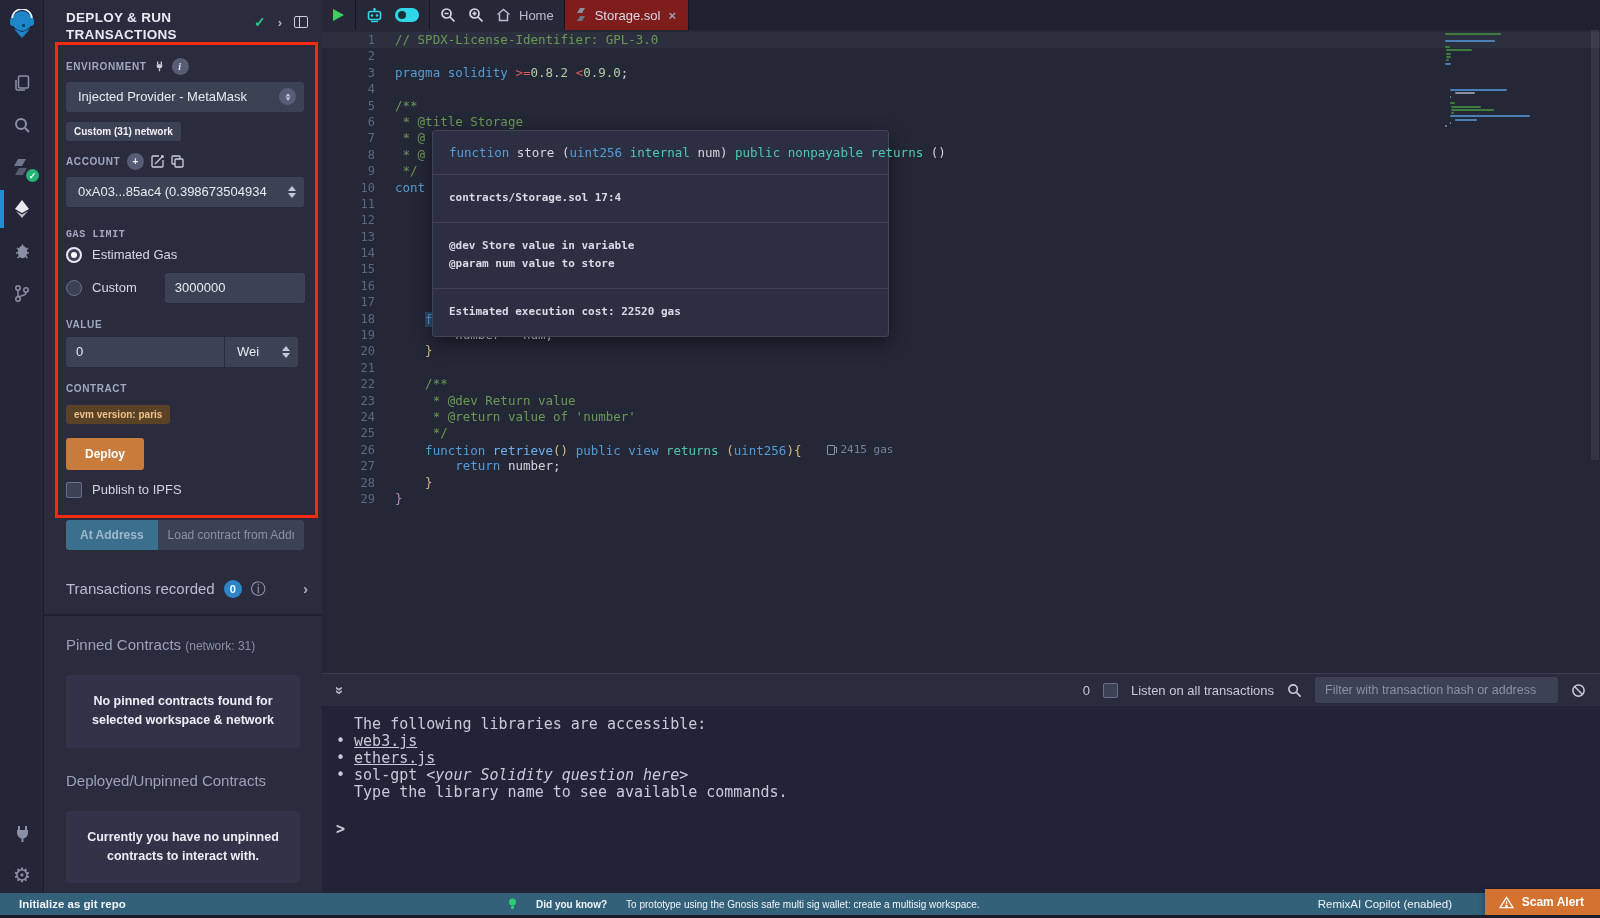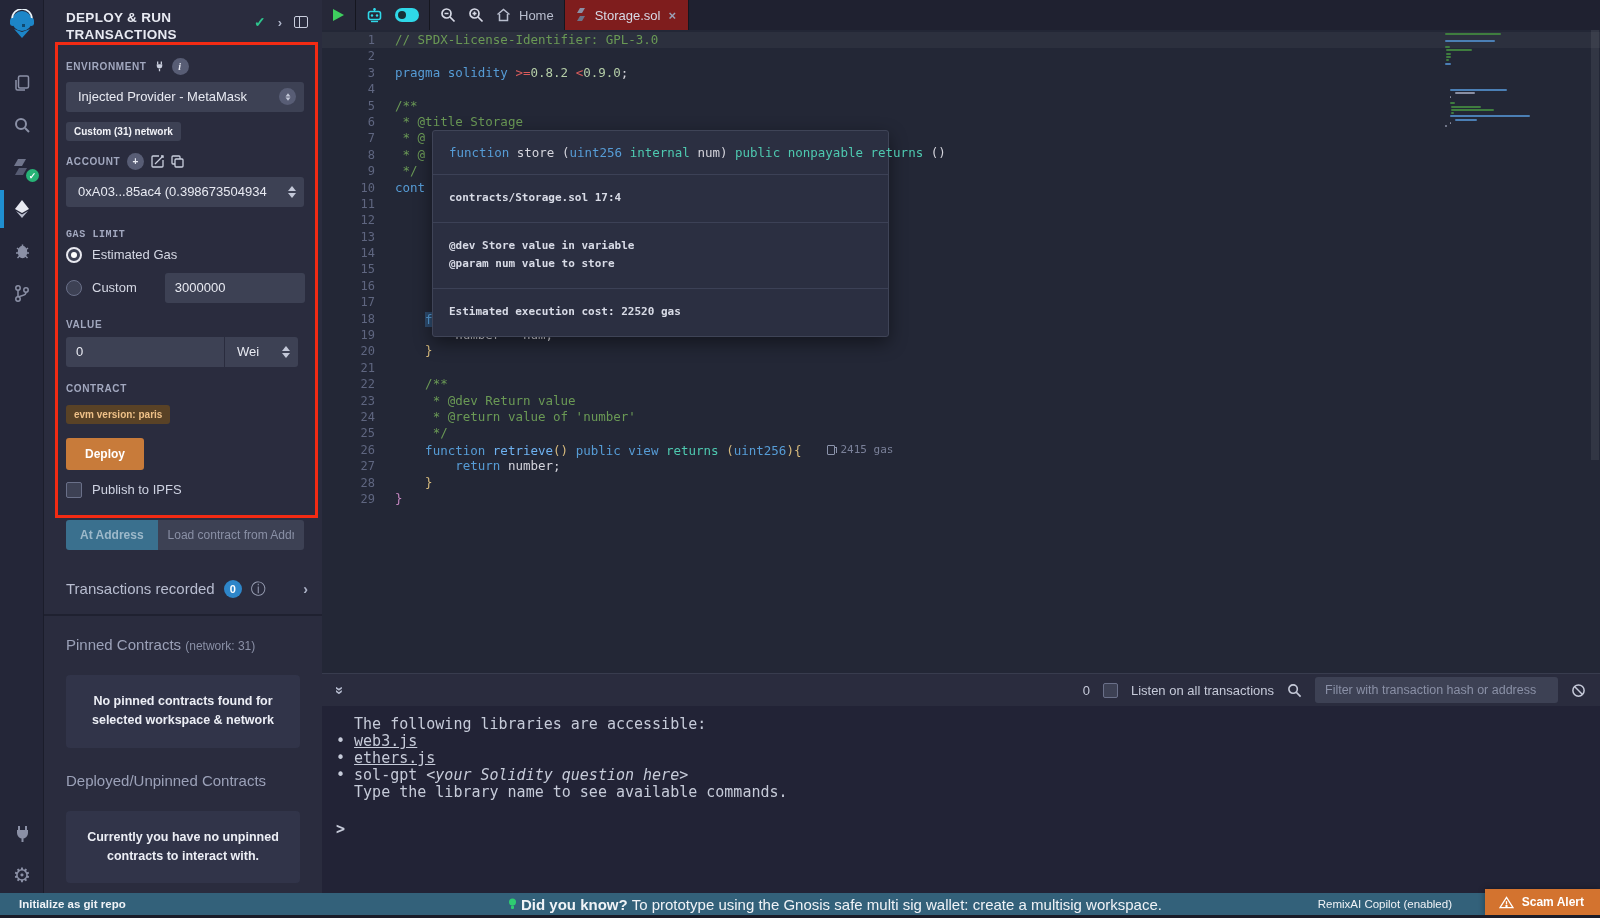--- a/index.html
+++ b/index.html
@@ -99,21 +99,21 @@
   .filter-inp { width:243px; height:26px; font-size:12.5px; }
   .term-body { position:absolute; left:0; top:706px; width:100%; height:157px; background:#222336; font-family:"DejaVu Sans Mono","Liberation Mono",monospace; font-size:15px; color:#c6cbd9; padding:10px 0 0 14px; }
   .term-line { line-height:17px; white-space:pre; }
   .tm-l { text-decoration:underline; }
   .tm-i { font-style:italic; }
   .term-prompt { margin-top:20px; font-weight:bold; line-height:17px; }
 
   
   .statusbar { position:absolute; left:0; top:893px; width:1600px; height:22px; background:#33617a; display:flex; align-items:center; font-size:12px; color:#f0f3f7; z-index:6; }
   .sb-left { margin-left:19px; font-weight:bold; font-size:11.5px; }
-  .sb-tip { position:absolute; left:508px; display:flex; align-items:center; gap:4px; font-size:15px; }
+  .sb-tip { position:absolute; left:508px; display:flex; align-items:center; gap:19px; font-size:10px; }
   .sb-copilot { position:absolute; right:148px; font-size:11.5px; }
   .scam-btn { position:absolute; right:0; top:-4px; height:26px; background:#d3732f; display:flex; align-items:center; gap:8px; padding:0 16px 0 14px; font-size:12px; font-weight:bold; color:#fff; box-shadow:0 0 6px rgba(0,0,0,.35); }
   .bottom-strip { position:absolute; left:0; top:915px; width:1600px; height:3px; background:#1a1c28; z-index:7; }
 
   svg { display:block; }
 </style>
 </head>
 <body>
 
 <div class="iconbar">

